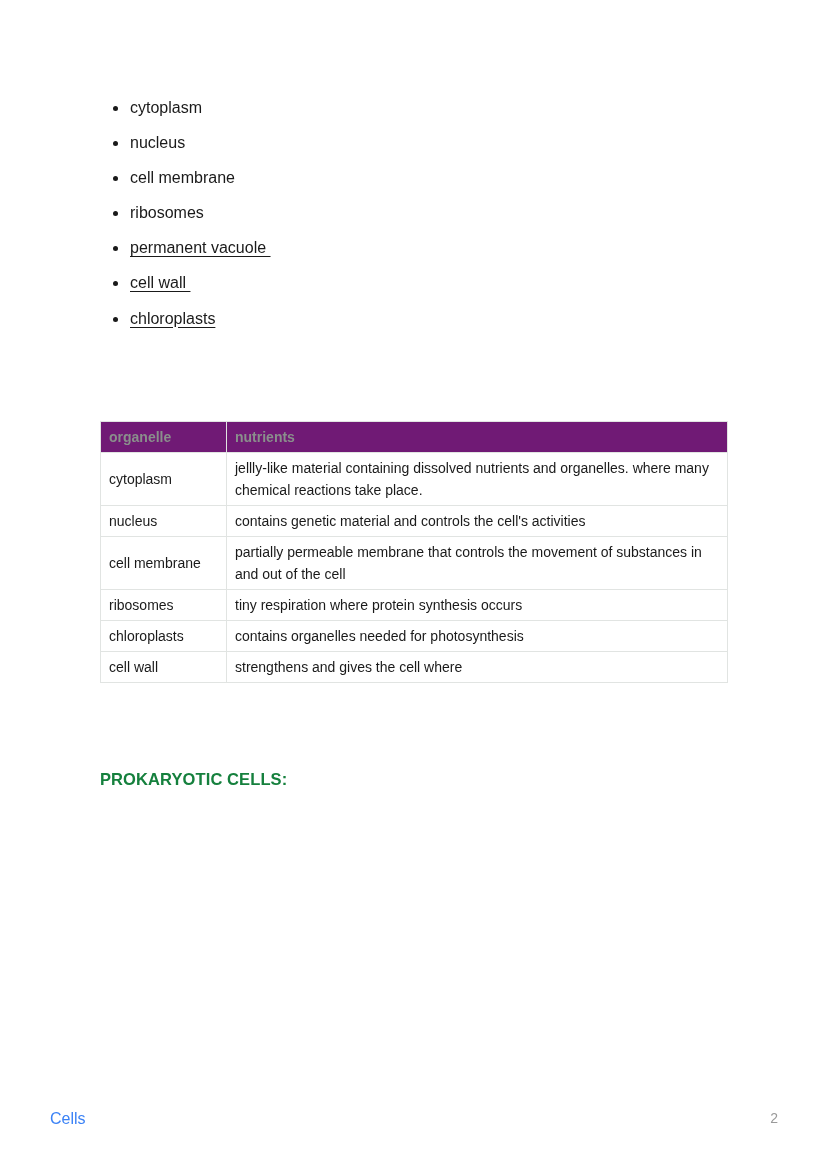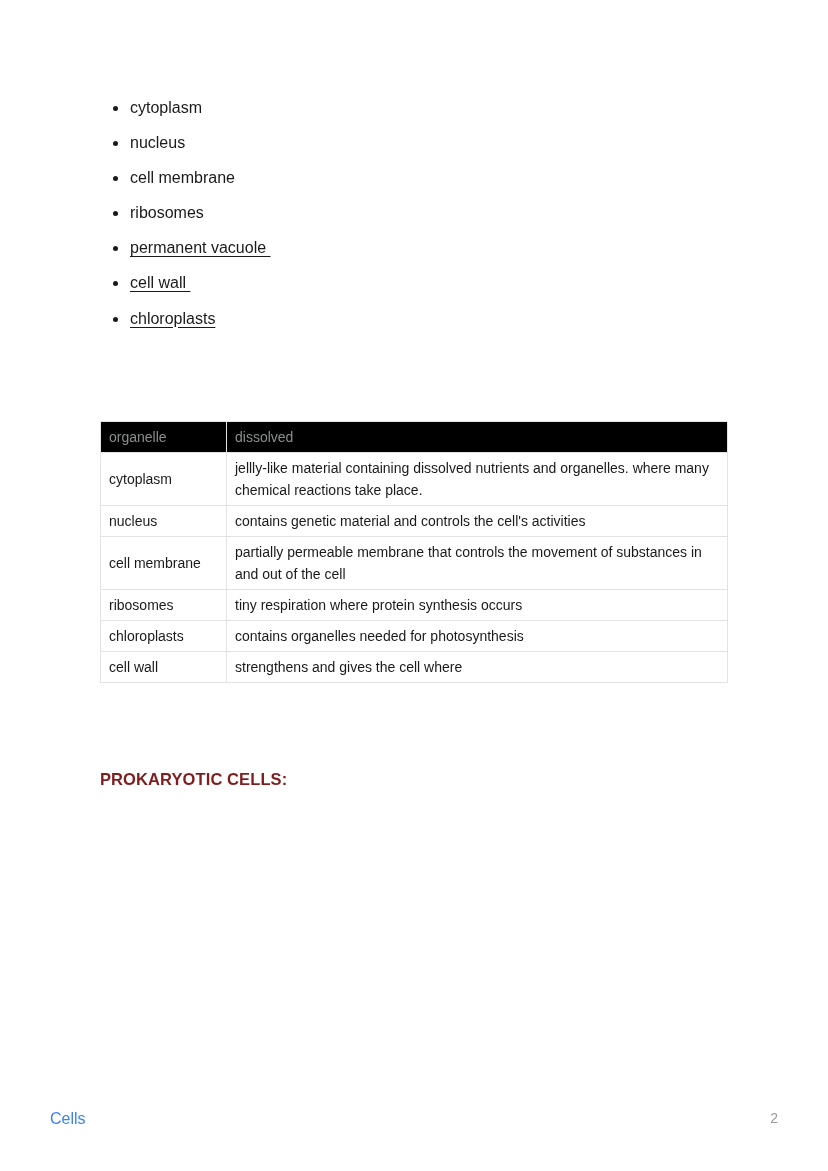--- a/index.html
+++ b/index.html
@@ -22,27 +22,27 @@
     .bullets li .txt.u { text-decoration: underline; text-underline-offset: 3px; white-space: pre; margin-top: 37px; }
     table.org {
       position: absolute; left: 100px; top: 421px; width: 628px;
       border-collapse: collapse; font-size: 14px; line-height: 22px;
     }
     table.org th, table.org td {
       border: 1px solid #e1e4e2; text-align: left; vertical-align: middle;
       padding: 4px 8px;
     }
     table.org th {
-      background: #000000; color: #8a8f8c; font-weight: normal; height: 22px;
+      background: #701a75; color: #8a8f8c; font-weight: bold; height: 22px;
     }
     table.org td { color: #1a1a1a; }
     table.org td.c1 { width: 109px; }
     .heading {
       position: absolute; left: 100px; top: 770px; margin: 0;
-      font-size: 16.5px; font-weight: bold; color: #7f1d1d; letter-spacing: 0.1px;
+      font-size: 16.5px; font-weight: bold; color: #15803d; letter-spacing: 0.1px;
     }
     .footer-left {
       position: absolute; left: 50px; top: 1110px; font-size: 16px; color: #3b82f6;
     }
     .footer-right {
       position: absolute; right: 50px; top: 1110px; font-size: 14px; color: #9a9a9a;
     }
   </style>
 </head>
 <body>
@@ -54,21 +54,21 @@
   <li><span class="dot"></span><span class="txt">ribosomes</span></li>
   <li><span class="dot"></span><span class="txt u">permanent vacuole </span></li>
   <li><span class="dot"></span><span class="txt u">cell wall </span></li>
   <li><span class="dot"></span><span class="txt u">chloroplasts</span></li>
 </ul>
 
 <table class="org">
   <thead>
     <tr>
       <th>organelle</th>
-      <th>dissolved</th>
+      <th>nutrients</th>
     </tr>
   </thead>
   <tbody>
     <tr>
       <td class="c1">cytoplasm</td>
       <td>jellly-like material containing dissolved nutrients and organelles. where many chemical reactions take place.</td>
     </tr>
     <tr>
       <td class="c1">nucleus</td>
       <td>contains genetic material and controls the cell's activities</td>

